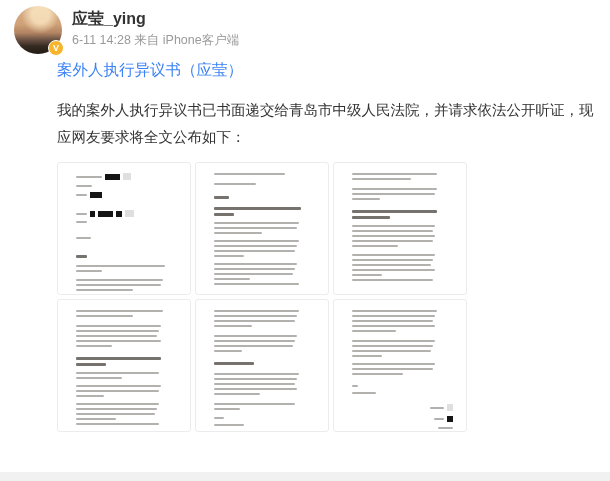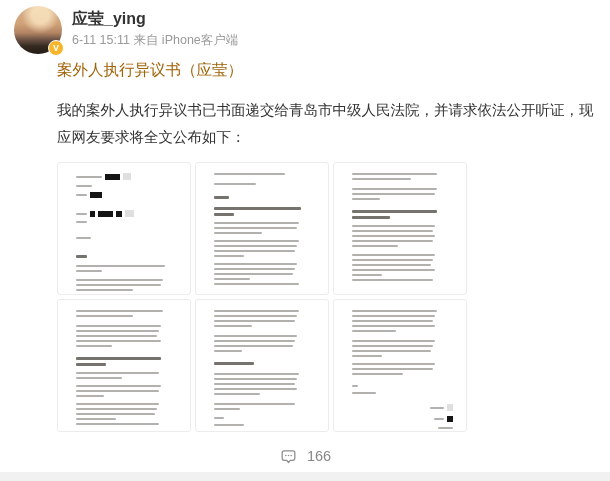--- a/index.html
+++ b/index.html
@@ -17,21 +17,21 @@
     cursor:pointer;
   }
   .badge{
     position:absolute;right:-2px;bottom:-2px;width:16px;height:16px;border-radius:50%;
     border:1.5px solid #fff;display:flex;align-items:center;justify-content:center;
     color:#fff;font-size:9px;font-weight:bold;box-sizing:border-box;
   }
   .username{position:absolute;left:72px;top:9px;font-size:16px;font-weight:bold;color:#333;cursor:pointer;}
   .meta{position:absolute;left:72px;top:32px;font-size:12.5px;color:#9a9a9a;}
   
-  .title{position:absolute;left:57px;top:60px;font-size:15.5px;color:#a16207;}
+  .title{position:absolute;left:57px;top:60px;font-size:15.5px;color:#3b82f6;}
   .body-text{
     position:absolute;left:57px;top:97px;width:540px;
     font-size:14.5px;line-height:27px;color:#333;white-space:pre-line;
   }
   
   .grid{
     position:absolute;left:57px;top:162px;width:412px;
     display:grid;grid-template-columns:repeat(3,134px);grid-auto-rows:133px;gap:4px;
   }
   .tile{
@@ -60,21 +60,21 @@
     position:absolute;left:0;bottom:0;width:610px;height:9px;background:#f1f1f1;
   }
 </style>
 </head>
 <body>
 
 <div class="avatar">
   <div class="badge" style="background: rgb(247, 181, 44);">V</div>
 </div>
 <div class="username">应莹_ying</div>
-<div class="meta">6-11 15:11 来自 iPhone客户端</div>
+<div class="meta">6-11 14:28 来自 iPhone客户端</div>
 
 <div class="title">案外人执行异议书（应莹）</div>
 <div class="body-text">我的案外人执行异议书已书面递交给青岛市中级人民法院，并请求依法公开听证，现
 应网友要求将全文公布如下：</div>
 
 <div class="grid">
     <div class="tile" aria-label="异议书第1页缩略图（当事人信息，部分内容涂黑遮盖）">
       <div class="page">
         <div class="sk-row">
           <span class="sk-t" style="width: 26%;"></span>
@@ -443,26 +443,15 @@
         </div>
         <div style="height: 2px;"></div>
         <div class="sk-row sk-right">
           <span class="sk-t" style="width: 15%;"></span>
         </div>
       </div>
     </div>
   </div>
 
 <div class="actions">
-  <div class="action">
-    <span>
-      <svg width="19" height="19" viewBox="0 0 24 24" fill="none" stroke="#8c8c8c" stroke-width="1.6" stroke-linecap="round" stroke-linejoin="round">
-        <path d="M6.5 4.8 h11 a2.5 2.5 0 0 1 2.5 2.5 v7 a2.5 2.5 0 0 1 -2.5 2.5 h-3.4 l-2.1 2.8 -2.1 -2.8 H6.5 a2.5 2.5 0 0 1 -2.5 -2.5 v-7 a2.5 2.5 0 0 1 2.5 -2.5 Z"></path>
-        <circle cx="8.6" cy="10.8" r="1" fill="#8c8c8c" stroke="none"></circle>
-        <circle cx="12" cy="10.8" r="1" fill="#8c8c8c" stroke="none"></circle>
-        <circle cx="15.4" cy="10.8" r="1" fill="#8c8c8c" stroke="none"></circle>
-      </svg>
-    </span>
-    <span>166</span>
-  </div>
 </div>
 
 <div class="bottom-strip"></div>
 
 </body></html>

